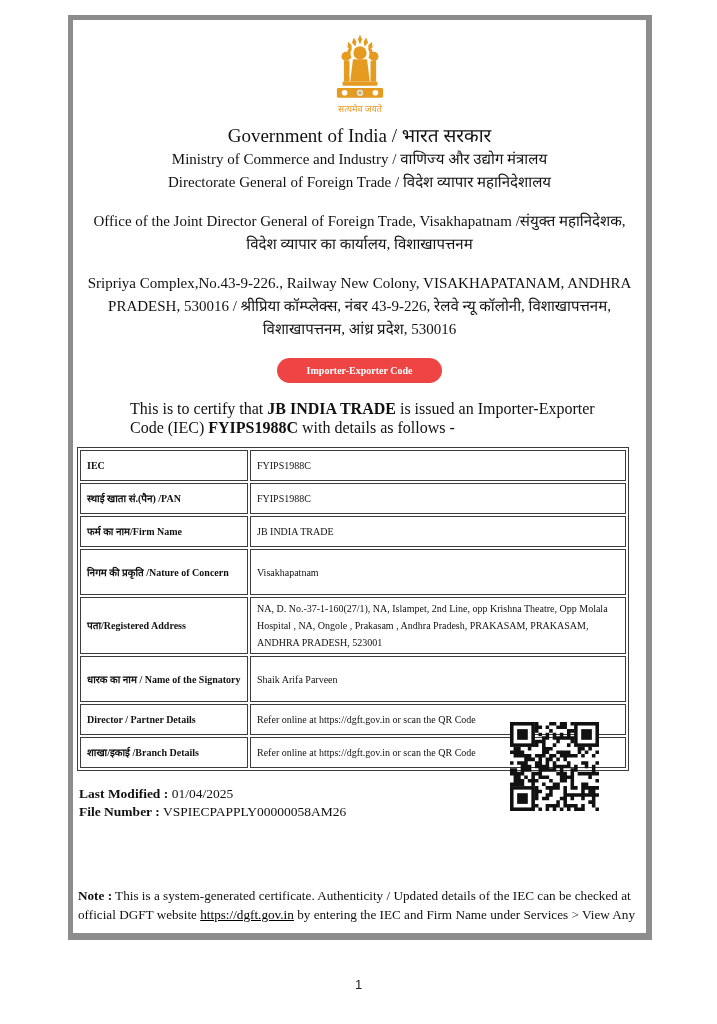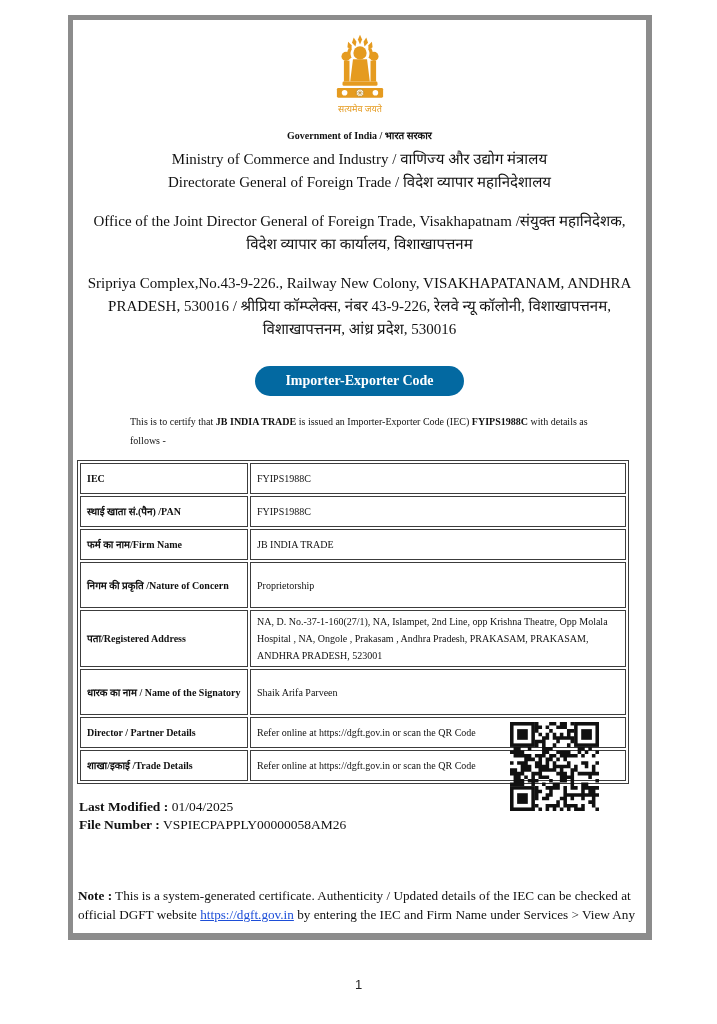--- a/index.html
+++ b/index.html
@@ -20,37 +20,37 @@
   }
   .frame-inner {
     position: relative;
     width: 100%; height: 100%;
     border: 2px solid #8c8c8c;
     text-align: center;
     overflow: hidden;
   }
   .emblem { display: block; margin: 14px auto 4px auto; }
   .hdr-line { font-size: 15px; line-height: 23px; padding: 0 8px; }
-  .hdr-gov { font-size: 10px; font-weight: bold; margin-top: 6px; line-height: 24px; }
+  .hdr-gov { font-size: 19px; font-weight: normal; margin-top: 6px; line-height: 24px; }
   .hdr-office { max-width: 556px; margin: 16px auto; }
-  .hdr-addr { max-width: 560px; margin: 8px auto; }
+  .hdr-addr { max-width: 560px; margin: 0 auto; }
   .iec-badge {
     display: inline-block;
     margin-top: 17px;
-    background: #0369a1;
+    background: #ef4444;
     color: #ffffff;
     font-weight: bold;
-    font-size: 14px;
+    font-size: 10px;
     padding: 7px 30px;
     border-radius: 16px;
   }
   .certify {
     text-align: left;
     margin: 16px 34px 10px 57px;
-    font-size: 10px;
+    font-size: 16px;
     line-height: 19px;
   }
   .b { font-weight: bold; }
   table.iec-table {
     border-collapse: separate;
     border-spacing: 2px;
     border: 1px solid #3c3c3c;
     width: 552px;
     margin-left: 4px;
     text-align: left;
@@ -68,21 +68,21 @@
   tr.h30 td { height: 30px; }
   tr.h46 td { height: 46px; }
   tr.h50 td { height: 50px; }
   tr.h20 td { height: 20px; }
   tr.h26 td { height: 26px; }
   .meta-block { text-align: left; margin: 14px 0 0 6px; font-size: 13.5px; line-height: 18px; }
   .note-block {
     position: absolute; left: 5px; right: 8px; bottom: 9px;
     text-align: left; font-size: 13.2px; line-height: 19px;
   }
-  .note-block a { color: #1d4ed8; }
+  .note-block a { color: #000000; }
   .qr-wrap {
     position: absolute; left: 508px; top: 722px;
     width: 93px; height: 89px;
   }
   .page-number {
     position: absolute; left: 0; right: 0; top: 977px;
     text-align: center; font-size: 13px; color: #222;
     font-family: "Liberation Sans", sans-serif;
   }
 </style>
@@ -149,36 +149,36 @@
         <tr class="h30">
           <td class="cell-label">स्थाई खाता सं.(पैन) /PAN</td>
           <td class="cell-value">FYIPS1988C</td>
         </tr>
         <tr class="h30">
           <td class="cell-label">फर्म का नाम/Firm Name</td>
           <td class="cell-value">JB INDIA TRADE</td>
         </tr>
         <tr class="h46">
           <td class="cell-label">निगम की प्रकृति /Nature of Concern</td>
-          <td class="cell-value">Proprietorship</td>
+          <td class="cell-value">Visakhapatnam</td>
         </tr>
         <tr class="h50">
           <td class="cell-label">पता/Registered Address</td>
           <td class="cell-value">NA, D. No.-37-1-160(27/1), NA, Islampet, 2nd Line, opp Krishna Theatre, Opp Molala Hospital , NA, Ongole , Prakasam , Andhra Pradesh, PRAKASAM, PRAKASAM, ANDHRA PRADESH, 523001</td>
         </tr>
         <tr class="h46">
           <td class="cell-label">धारक का नाम / Name of the Signatory</td>
           <td class="cell-value">Shaik Arifa Parveen</td>
         </tr>
         <tr class="h20">
           <td class="cell-label">Director / Partner Details</td>
           <td class="cell-value">Refer online at https://dgft.gov.in or scan the QR Code</td>
         </tr>
         <tr class="h26">
-          <td class="cell-label">शाखा/इकाई /Trade Details</td>
+          <td class="cell-label">शाखा/इकाई /Branch Details</td>
           <td class="cell-value">Refer online at https://dgft.gov.in or scan the QR Code</td>
         </tr>
       </tbody>
         </table>
 
       
       <div class="meta-block">
         <div><span class="b">Last Modified :</span> <span>01/04/2025</span></div>
         <div><span class="b">File Number :</span> <span>VSPIECPAPPLY00000058AM26</span></div>
       </div>

